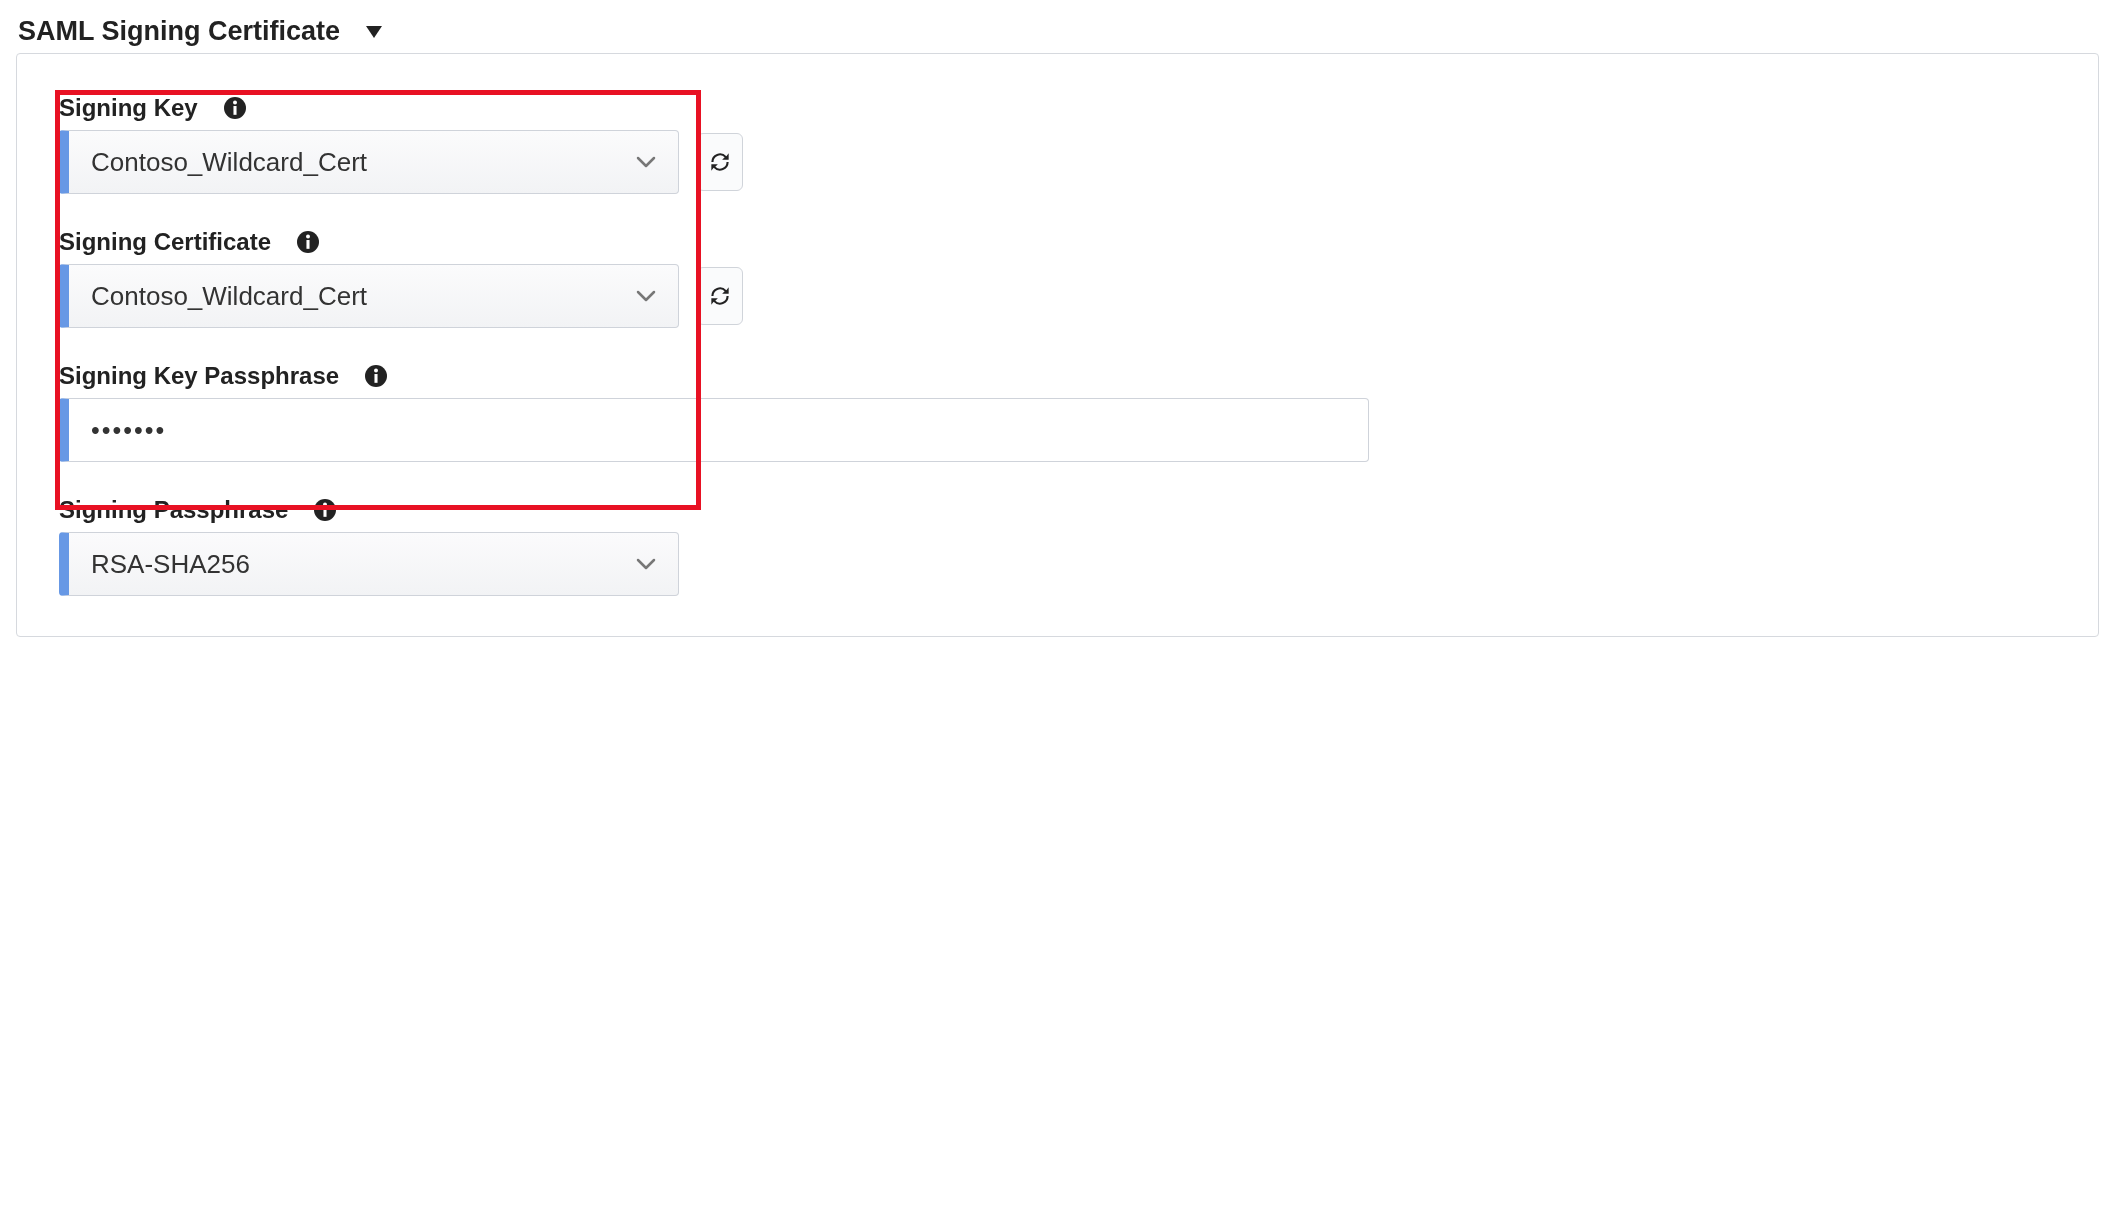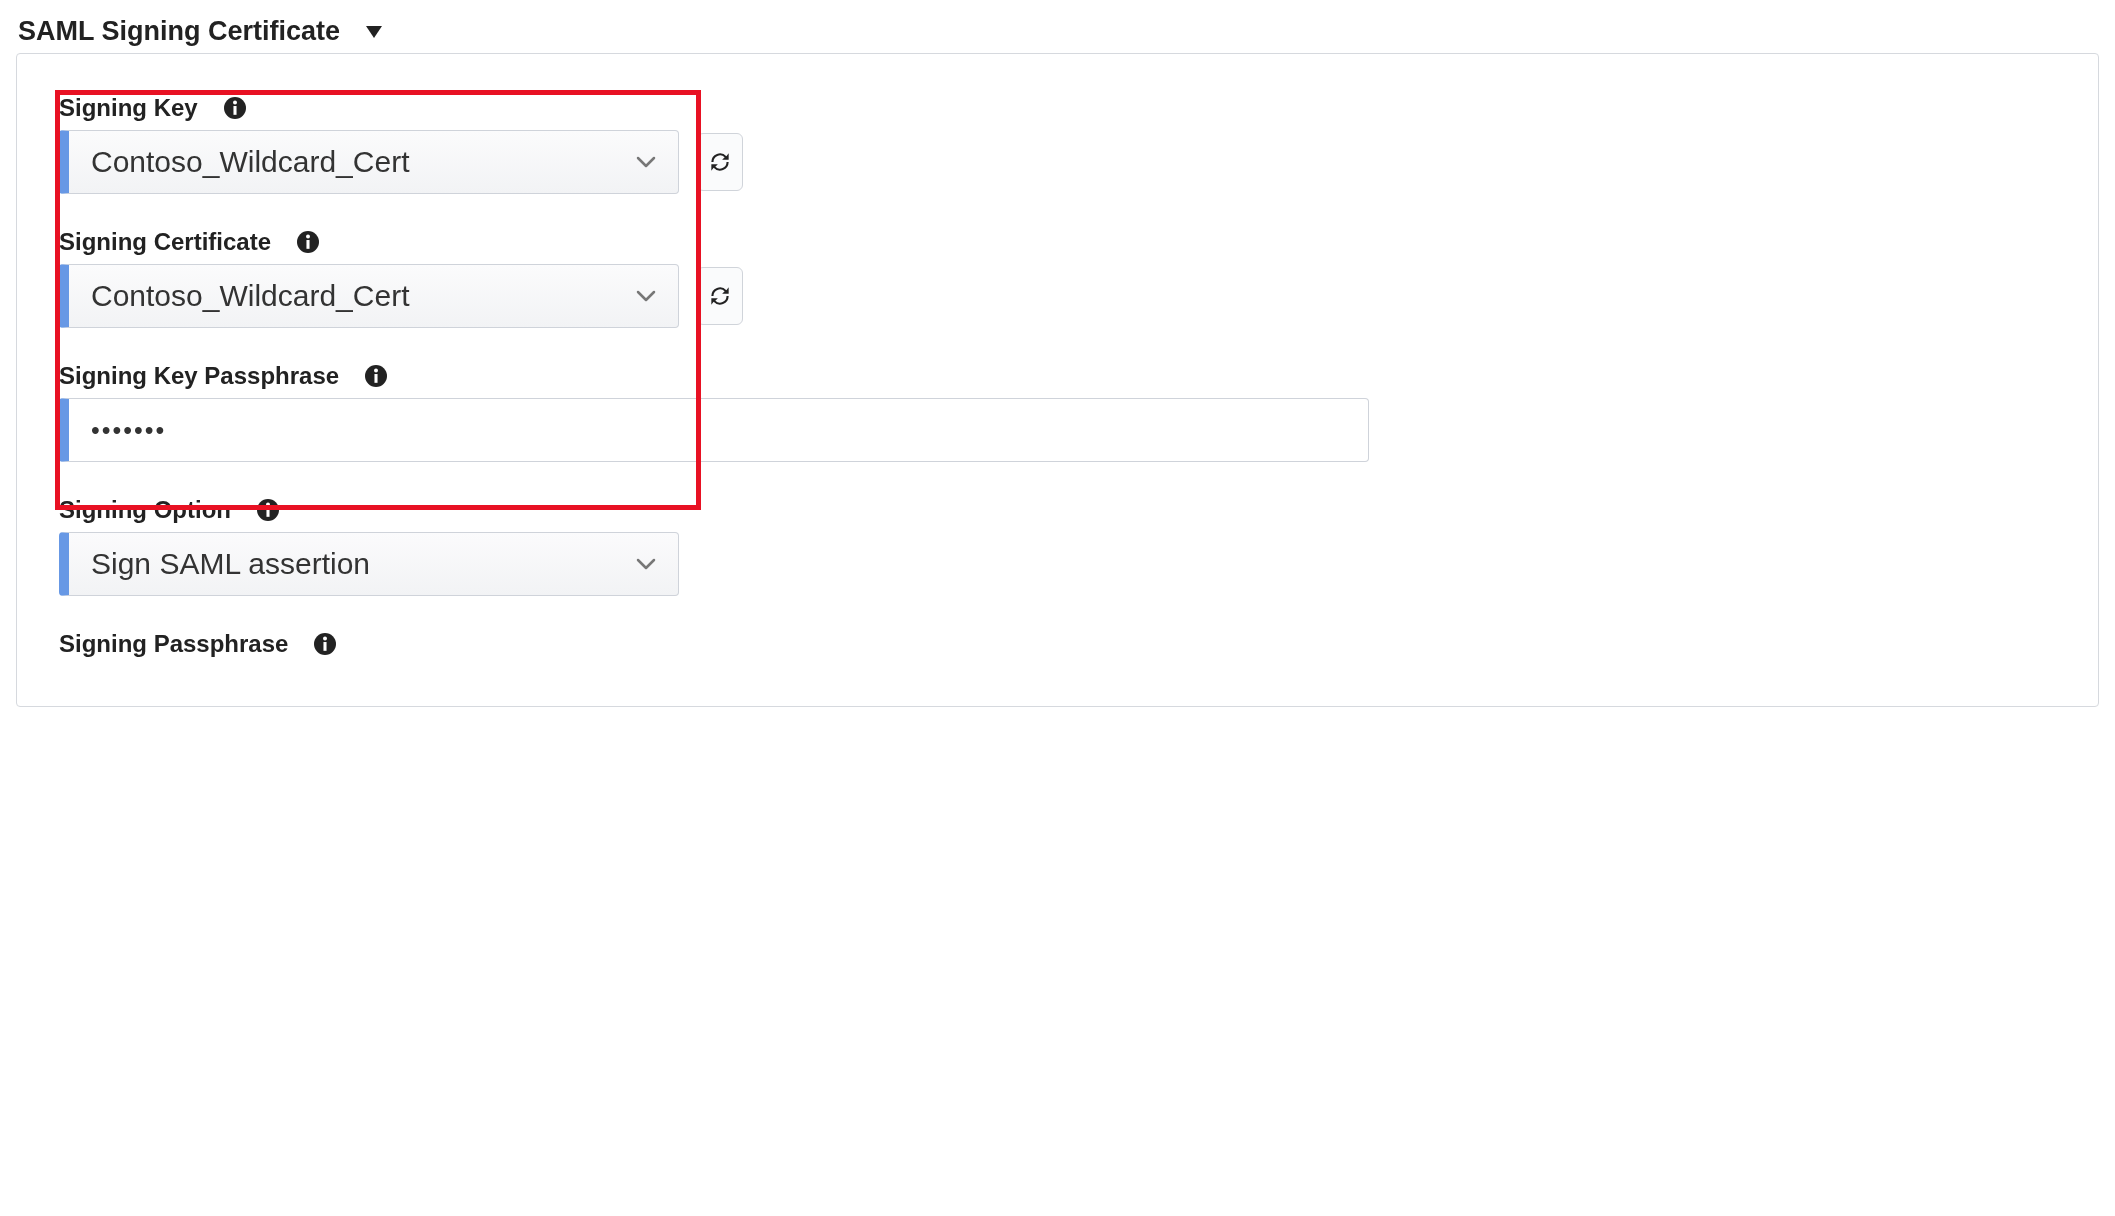--- a/index.html
+++ b/index.html
@@ -63,21 +63,21 @@
       width: 620px;
       height: 64px;
       border: 1px solid #cfd3da;
       border-radius: 4px;
       border-left: 10px solid #6798e5;
       background: linear-gradient(to bottom, #fbfbfc, #f2f3f5);
       display: flex;
       align-items: center;
       justify-content: space-between;
       padding: 0 22px 0 22px;
-      font-size: 30px;
+      font-size: 26px;
       color: #333;
       cursor: pointer;
     }
     .select-control .chevron-down-icon {
       color: #666;
     }
     .refresh-button {
       width: 46px;
       height: 58px;
       border: 1px solid #d0d4da;
@@ -190,47 +190,35 @@
         <svg width="22" height="22" viewBox="0 0 20 20">
             <circle cx="10" cy="10" r="10" fill="#222"></circle>
             <rect x="8.6" y="8.2" width="2.8" height="8" fill="#fff"></rect>
             <circle cx="10" cy="5" r="1.8" fill="#fff"></circle>
           </svg>
       </span>
     </div>
     <input type="text" class="text-input" readonly="" value="•••••••" style="">
   </div>
 
-  <div class="form-group">
-    <div class="form-label">
-      <span>Signing Option</span>
+
+  <div class="form-group" style="margin-bottom:0">
+    <div class="form-label">
+      <span>Signing Passphrase</span>
       <span class="info-icon">
         <svg width="22" height="22" viewBox="0 0 20 20">
             <circle cx="10" cy="10" r="10" fill="#222"></circle>
             <rect x="8.6" y="8.2" width="2.8" height="8" fill="#fff"></rect>
             <circle cx="10" cy="5" r="1.8" fill="#fff"></circle>
           </svg>
       </span>
     </div>
     <div class="select-control narrow-select">
-      <span>Sign SAML assertion</span>
+      <span>RSA-SHA256</span>
       <span class="chevron-down-icon">
         <svg width="20" height="12" viewBox="0 0 20 12">
             <polyline points="2,2 10,10 18,2" fill="none" stroke="#777" stroke-width="2.5" stroke-linecap="round" stroke-linejoin="round"></polyline>
           </svg>
       </span>
     </div>
   </div>
 
-  <div class="form-group" style="margin-bottom:0">
-    <div class="form-label">
-      <span>Signing Passphrase</span>
-      <span class="info-icon">
-        <svg width="22" height="22" viewBox="0 0 20 20">
-            <circle cx="10" cy="10" r="10" fill="#222"></circle>
-            <rect x="8.6" y="8.2" width="2.8" height="8" fill="#fff"></rect>
-            <circle cx="10" cy="5" r="1.8" fill="#fff"></circle>
-          </svg>
-      </span>
-    </div>
-  </div>
-
 </div>
 
 </body></html>

